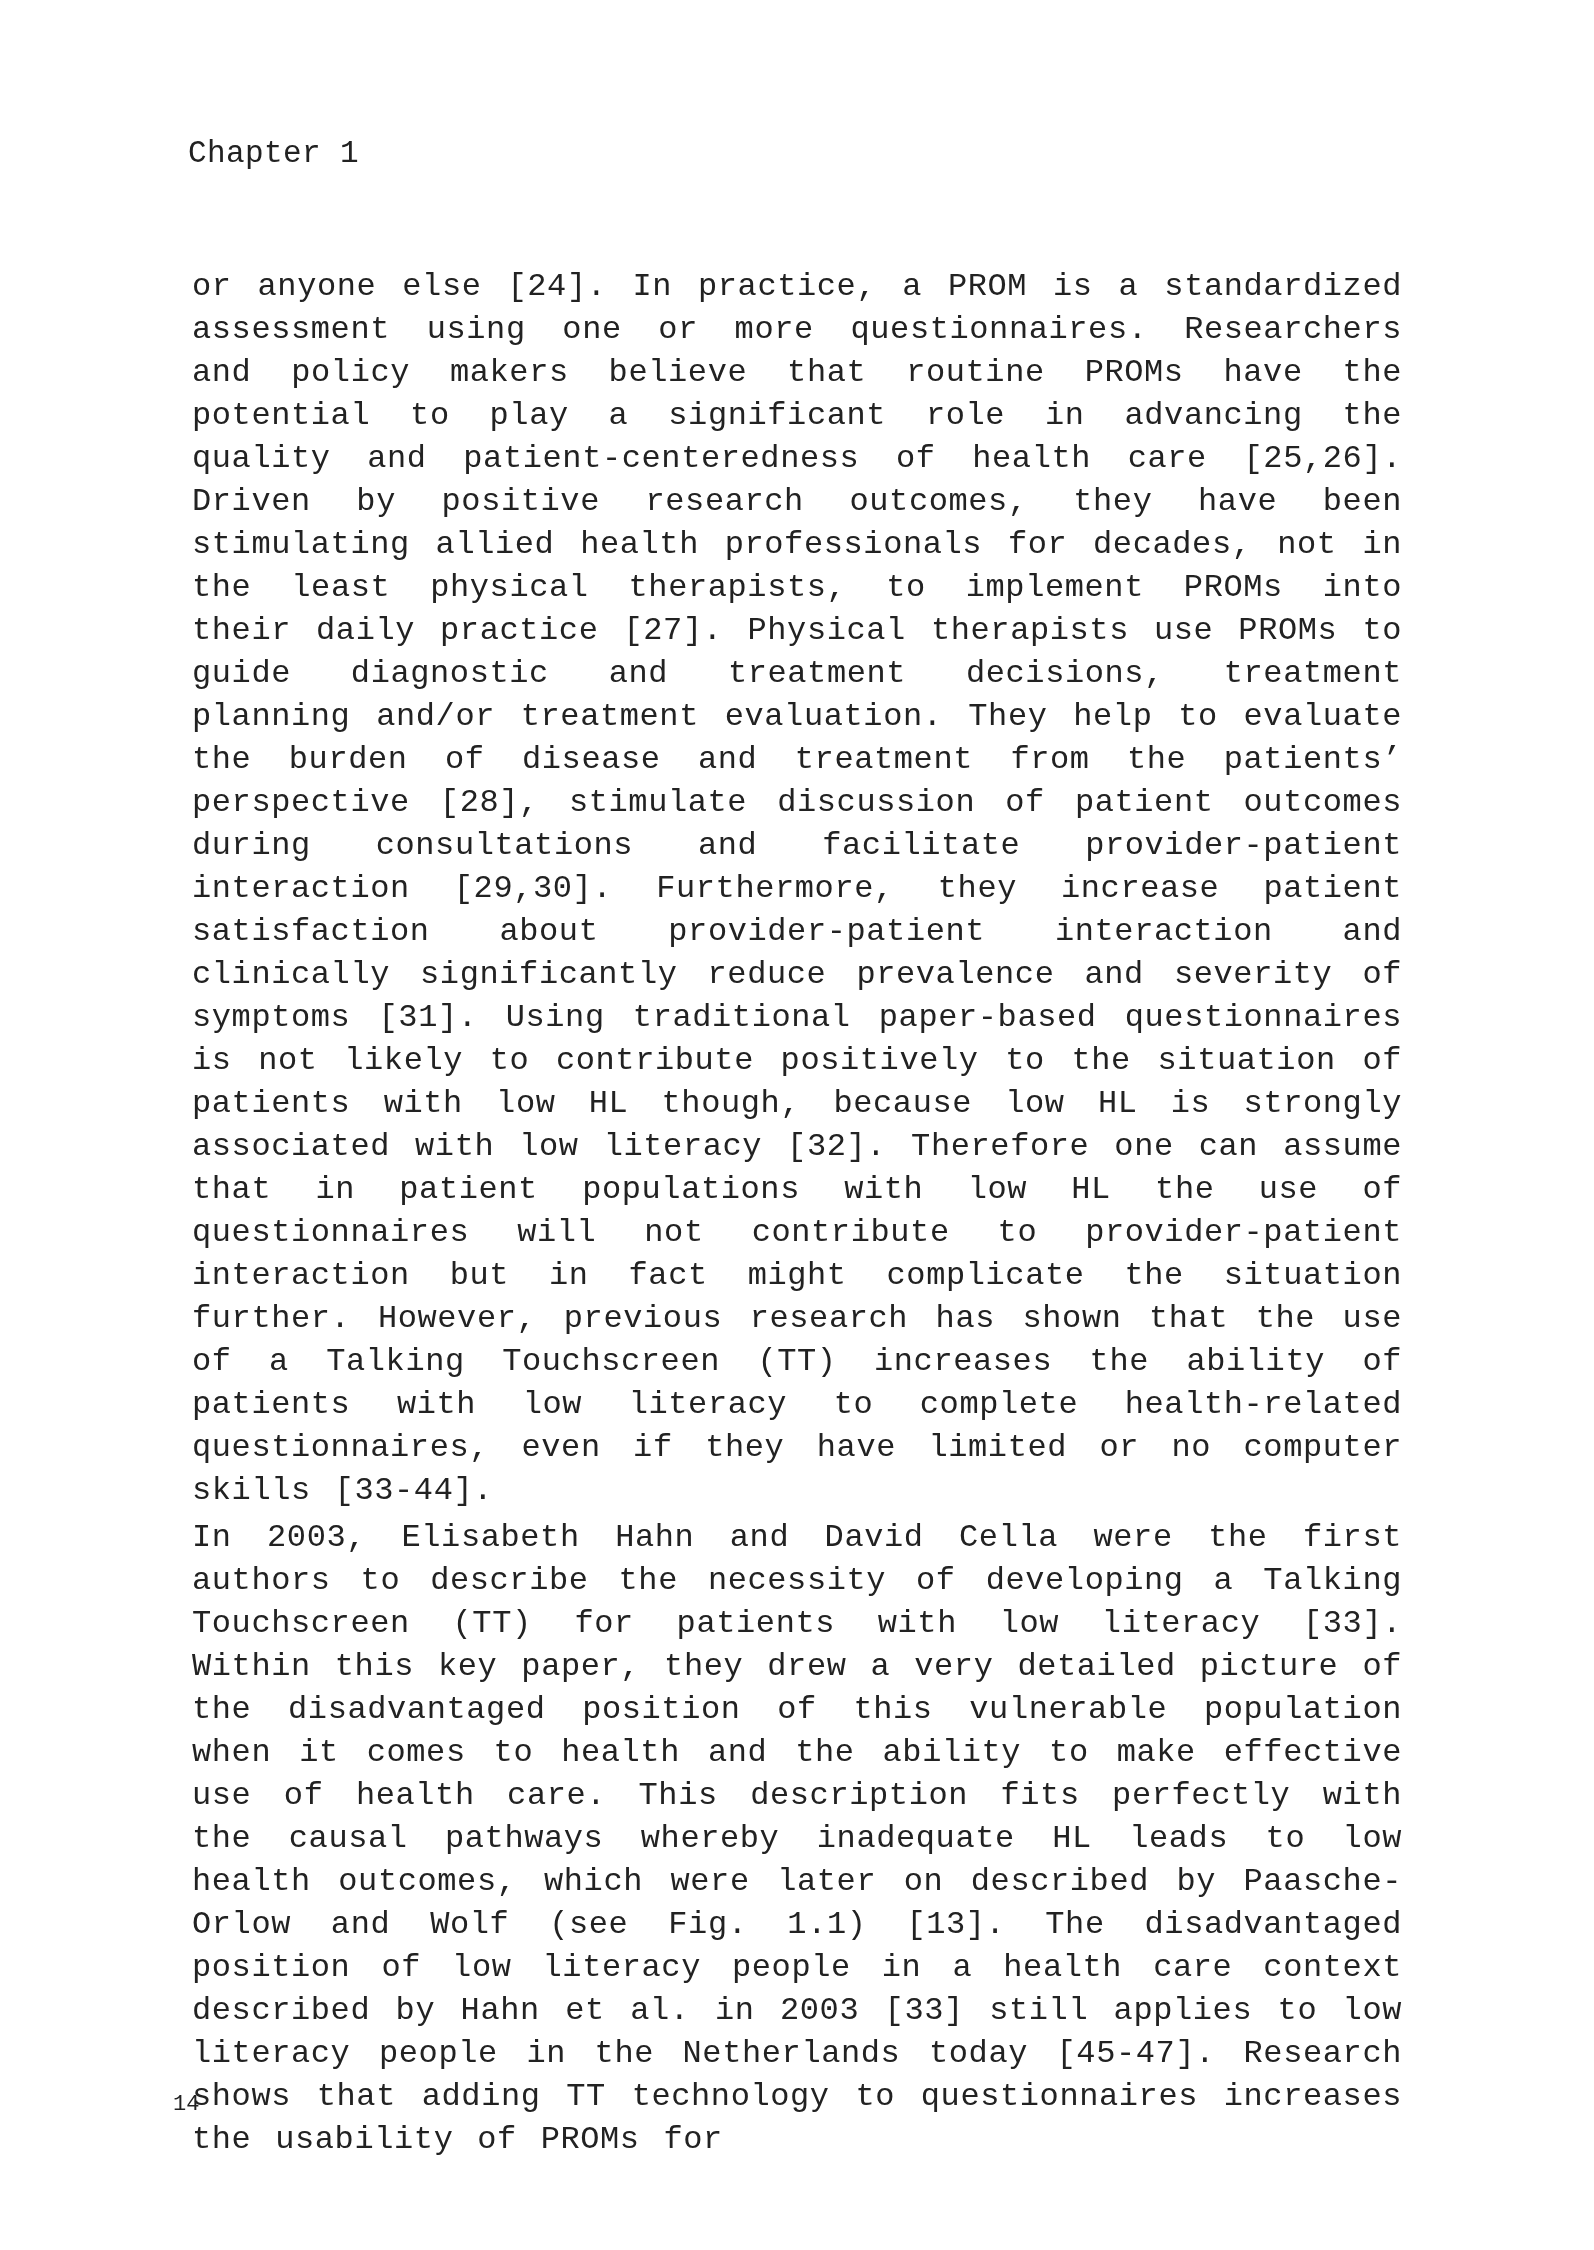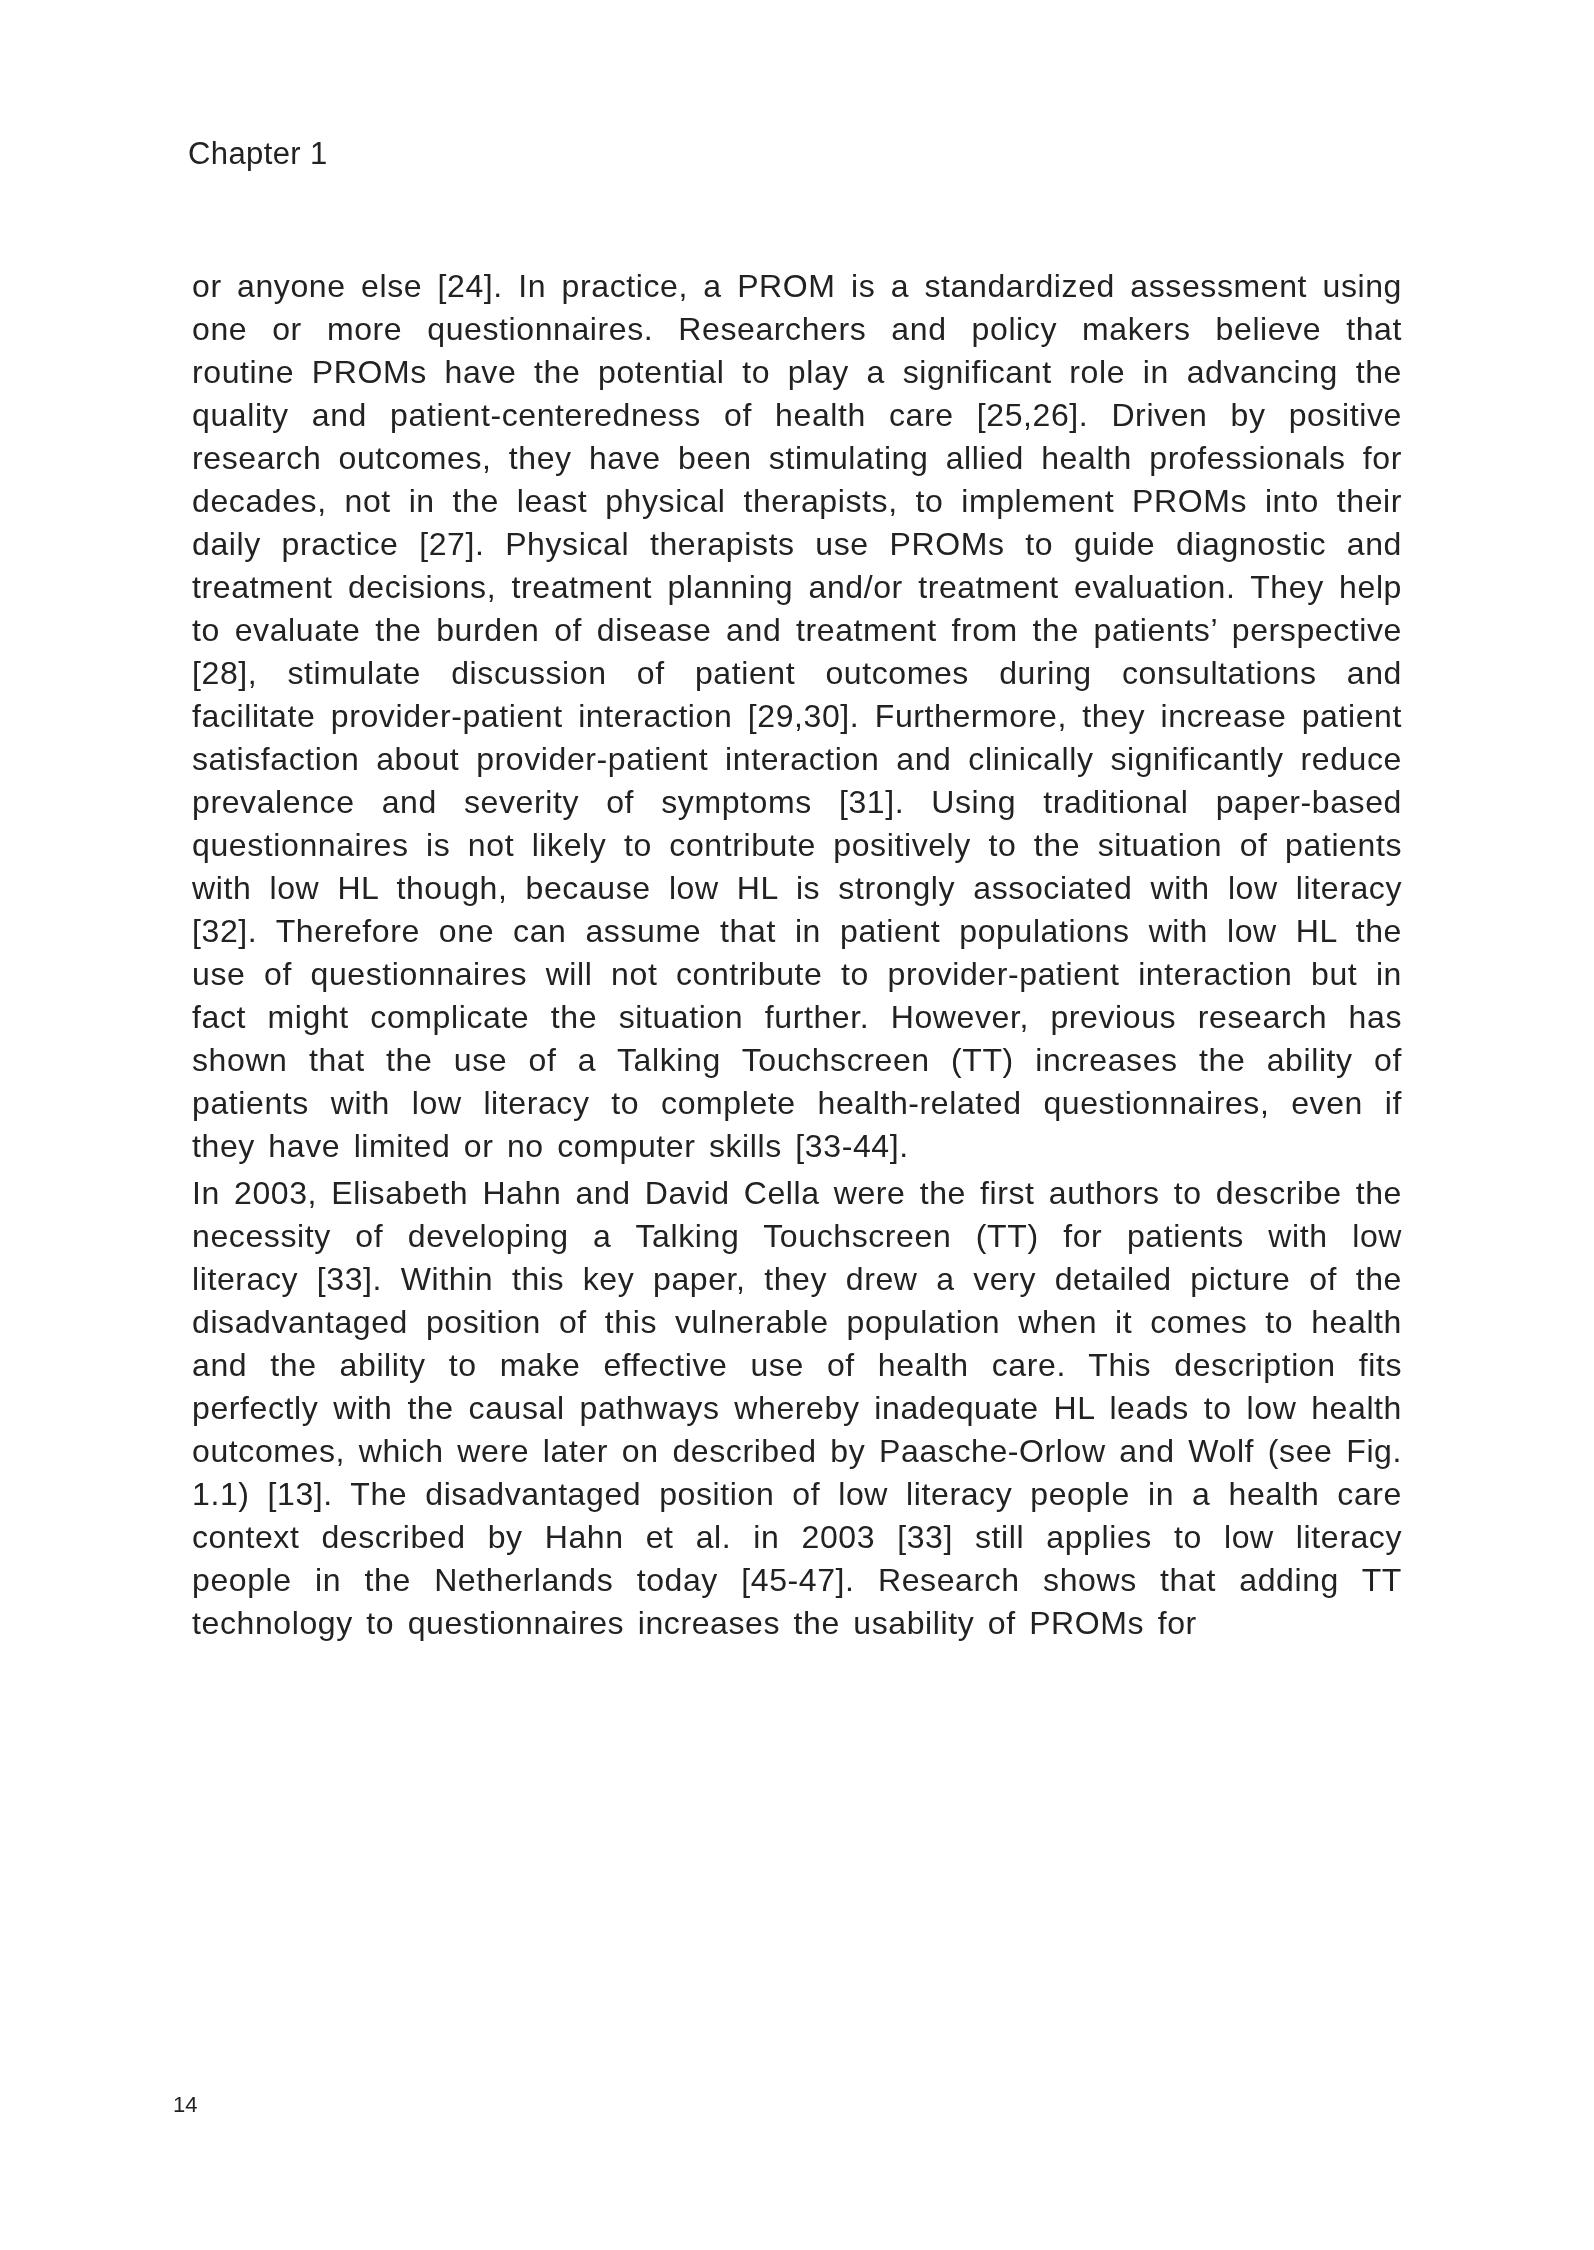--- a/index.html
+++ b/index.html
@@ -14,20 +14,21 @@
     color: #222222;
     position: relative;
     overflow: hidden;
   }
   .page {
     position: absolute;
     left: 0;
     top: 0;
     width: 1594px;
     height: 1660px;
+    font-family: Liberation Mono, monospace;
   }
   .running-header {
     position: absolute;
     left: 188px;
     top: 132px;
     font-size: 31px;
     line-height: 43px;
     letter-spacing: 0.4px;
     color: #222222;
   }

